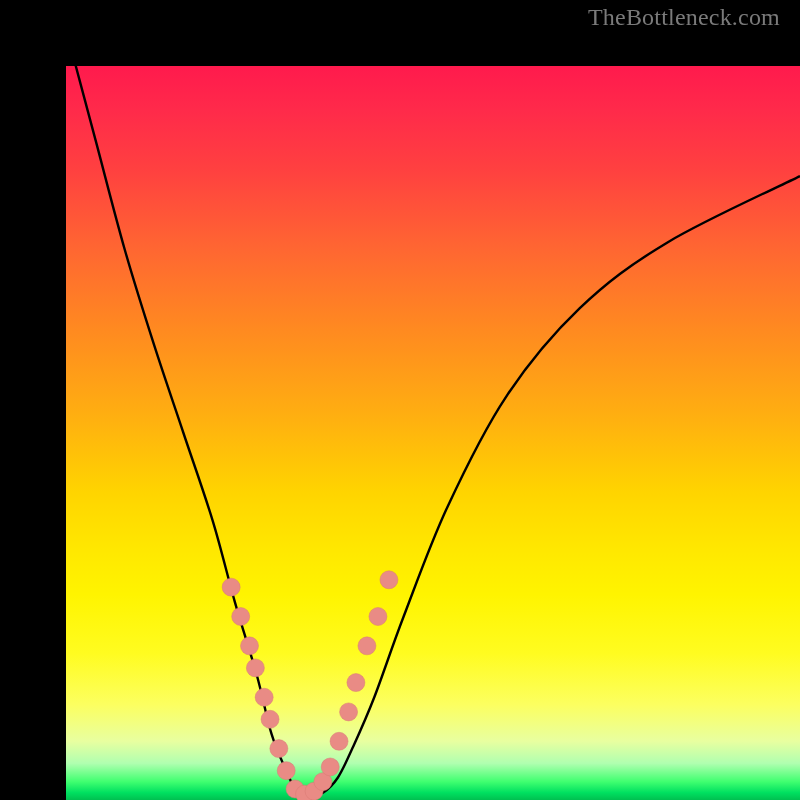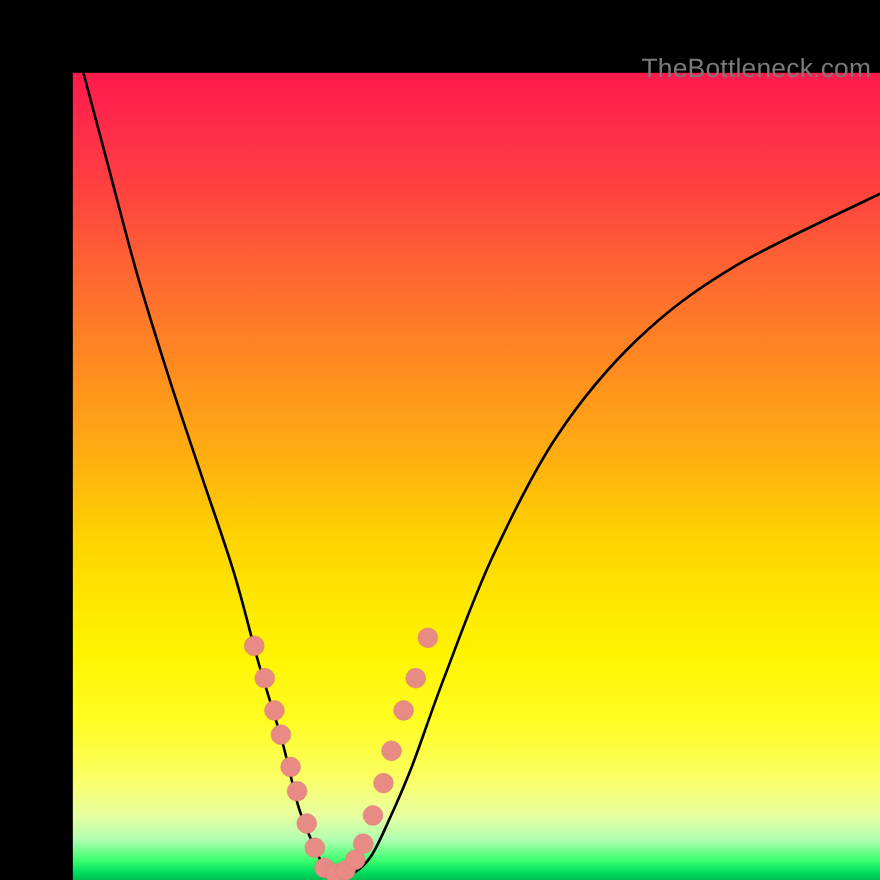--- a/index.html
+++ b/index.html
@@ -55,27 +55,26 @@
   svg.curve {
     position: absolute;
     left: 0;
     top: 0;
     width: 734px;
     height: 734px;
   }
   .watermark {
     position: absolute;
     top: 4px;
-    right: 8px;
-    font-family: Liberation Sans, sans-serif;
+    right: 20px;
+    font-family: Liberation Serif, serif;
     font-size: 24px;
     color: #7a7a7a;
     letter-spacing: 0.2px;
     font-weight: 500;
-    margin-top: 45px;
   }
 </style>
 </head>
 <body>
 
 <div class="frame">
   <div class="plot-area">
     <div class="gradient"></div>
     <svg class="curve" viewBox="0 0 734 734" preserveAspectRatio="none">
       <path id="curve-path" fill="none" stroke-width="2.4" d="M 0.00 -36.70 C 4.89 -18.35, 19.57 36.70, 29.36 73.40 C 39.15 110.10, 48.93 149.25, 58.72 183.50 C 68.51 217.75, 78.29 248.34, 88.08 278.92 C 97.87 309.50, 107.65 337.64, 117.44 367.00 C 127.23 396.36, 138.24 426.94, 146.80 455.08 C 155.36 483.22, 161.48 510.13, 168.82 535.82 C 176.16 561.51, 184.72 587.20, 190.84 609.22 C 196.96 631.24, 200.63 652.04, 205.52 667.94 C 210.41 683.84, 215.92 694.85, 220.20 704.64 C 224.48 714.43, 227.54 722.38, 231.21 726.66 C 234.88 730.94, 237.94 730.33, 242.22 730.33 C 246.50 730.33, 252.01 729.72, 256.90 726.66 C 261.79 723.60, 266.69 719.32, 271.58 711.98 C 276.47 704.64, 280.14 696.08, 286.26 682.62 C 292.38 669.16, 299.72 653.26, 308.28 631.24 C 316.84 609.22, 325.41 582.31, 337.64 550.50 C 349.87 518.69, 364.55 477.10, 381.68 440.40 C 398.81 403.70, 418.38 363.33, 440.40 330.30 C 462.42 297.27, 486.89 267.91, 513.80 242.22 C 540.71 216.53, 565.18 198.18, 601.88 176.16 C 638.58 154.14, 711.98 121.11, 734.00 110.10" stroke="#000000"></path>

